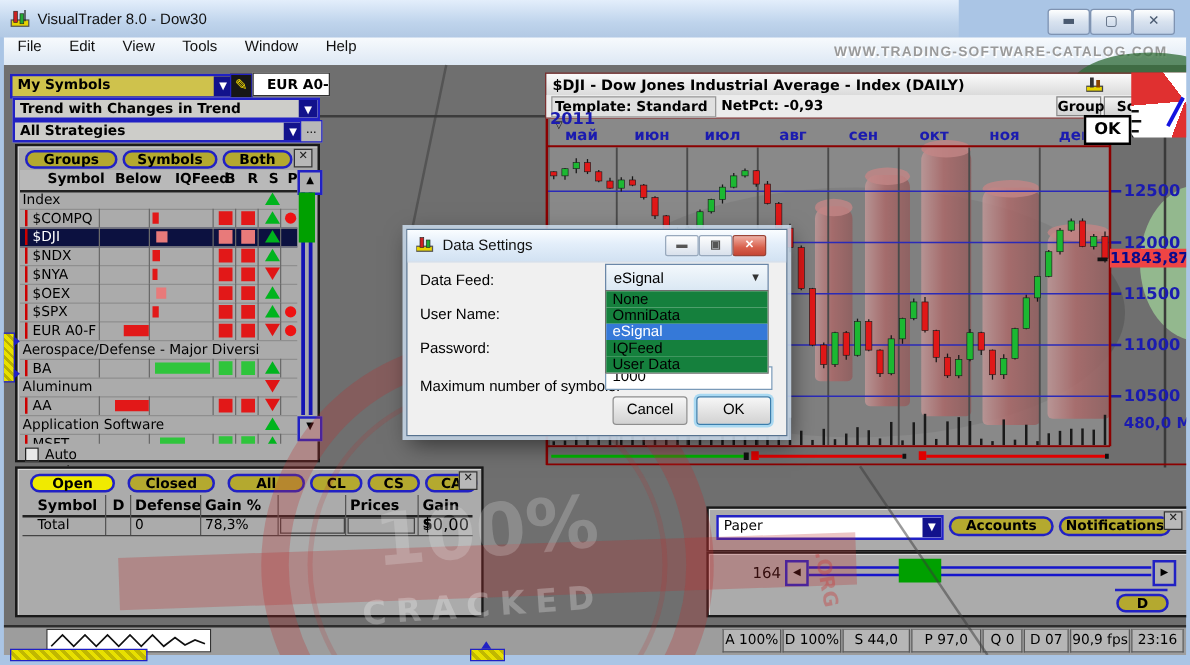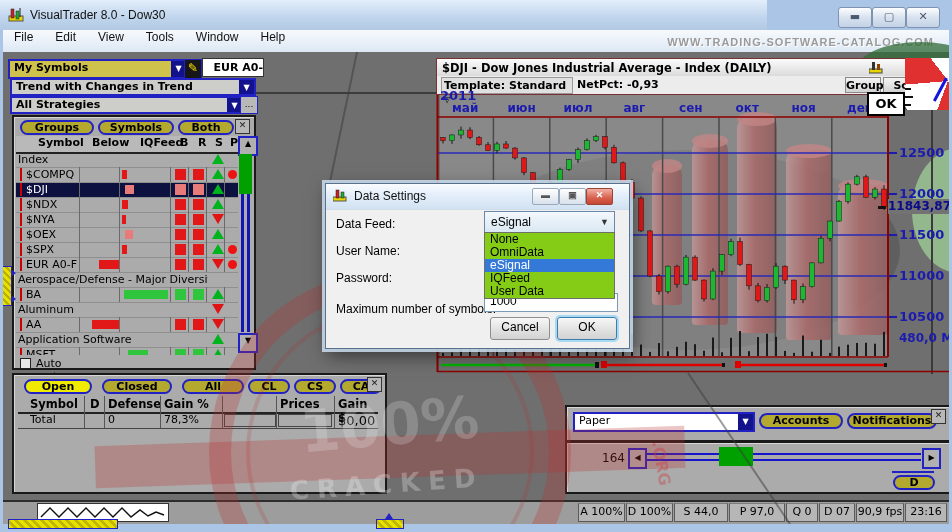--- a/index.html
+++ b/index.html
@@ -43,21 +43,21 @@
   #dialog{left:325px;top:183px;width:303px;height:164px;z-index:20;
       background:#f0f0f0;border:1px solid #56728f;box-shadow:0 0 0 3px rgba(205,222,240,.85),3px 6px 18px rgba(0,0,0,.55);
       font-family:"Liberation Sans",sans-serif;font-size:12px;}
   #dialog-title{left:0;top:0;right:0;height:25px;background:linear-gradient(#fafdff,#e3eefa 45%,#d2e2f2);
       border-bottom:1px solid #cfdcea;}
   .dlg-btn{top:4px;width:25px;height:15px;border:1px solid #98a9bd;border-radius:2px;
       background:linear-gradient(#fefefe,#d9e1ec);text-align:center;line-height:13px;font-size:9px;color:#555;font-weight:bold;}
   #dlg-close{background:linear-gradient(#f0b0a4,#d8604c 60%,#c54634);color:#fff;border-color:#9b4335;}
   .dlg-label{position:absolute;left:10px;color:#000;}
   #dd-list{position:absolute;left:158px;top:48px;width:129px;background:#fff;border:1px solid #6e6e6e;z-index:4;}
-  .dd-item{height:13px;line-height:13px;padding-left:5px;font-size:12px;background:#84cc16;color:#000;}
+  .dd-item{height:13px;line-height:13px;padding-left:5px;font-size:12px;background:#15803d;color:#000;}
   .dd-item.sel{background:#3579d8;color:#fff;}
   .dlg-push{position:absolute;top:133px;width:58px;height:21px;border:1px solid #8e8e8e;border-radius:3px;
       background:linear-gradient(#f7f7f7,#e4e4e4 50%,#d2d2d2);text-align:center;line-height:19px;font-size:12px;color:#000;}
   #ok-btn{border:1px solid #3b7dab;box-shadow:0 0 0 2px #a9d9f2;}
   
   #seal{z-index:8;pointer-events:none;}
 </style>
 </head>
 <body>
 
@@ -324,21 +324,21 @@
       <rect x="601" y="361" width="6" height="7" fill="#e00000"></rect>
       <line x1="607" y1="365" x2="722" y2="365" stroke="#e00000" stroke-width="2.5"></line>
       <rect x="722" y="363" width="3" height="4" fill="#111"></rect>
       <rect x="735" y="361" width="6" height="7" fill="#e00000"></rect>
       <line x1="741" y1="365" x2="884" y2="365" stroke="#e00000" stroke-width="2.5"></line>
       <rect x="884" y="363" width="3" height="4" fill="#111"></rect>
     </svg>
 
   
   <div class="abs" style="left:878px;top:206px;width:8px;height:3px;background:#111;z-index:5"></div>
-  <div class="abs" style="left:888px;top:199px;width:62px;height:15px;background:#737373;color:#0a0a8a;font-weight:bold;font-size:12px;text-align:right;line-height:15px;z-index:5">11843,87</div>
+  <div class="abs" style="left:888px;top:199px;width:62px;height:15px;background:#ef4444;color:#0a0a8a;font-weight:bold;font-size:12px;text-align:right;line-height:15px;z-index:5">11843,87</div>
 
   
   <div class="abs combo" style="left:8px;top:59px;width:172px;height:16px;background:#cfc24c;z-index:5">
     <span>My Symbols</span><span class="arr">▼</span>
   </div>
   <div class="abs" style="left:184px;top:59px;width:16px;height:18px;background:#161616;border:1px solid #2121c4;color:#ffe400;text-align:center;font-size:12px;line-height:16px;z-index:5">✎</div>
   <div class="abs" style="left:202px;top:58px;width:60px;height:17px;background:#fff;border:1px solid #333;font-weight:bold;font-size:11px;line-height:17px;text-align:right;z-index:5;overflow:hidden">EUR A0-FX</div>
   <div class="abs combo" style="left:10px;top:78px;width:238px;height:14px;z-index:5">
     <span>Trend with Changes in Trend</span><span class="arr">▼</span>
   </div>

